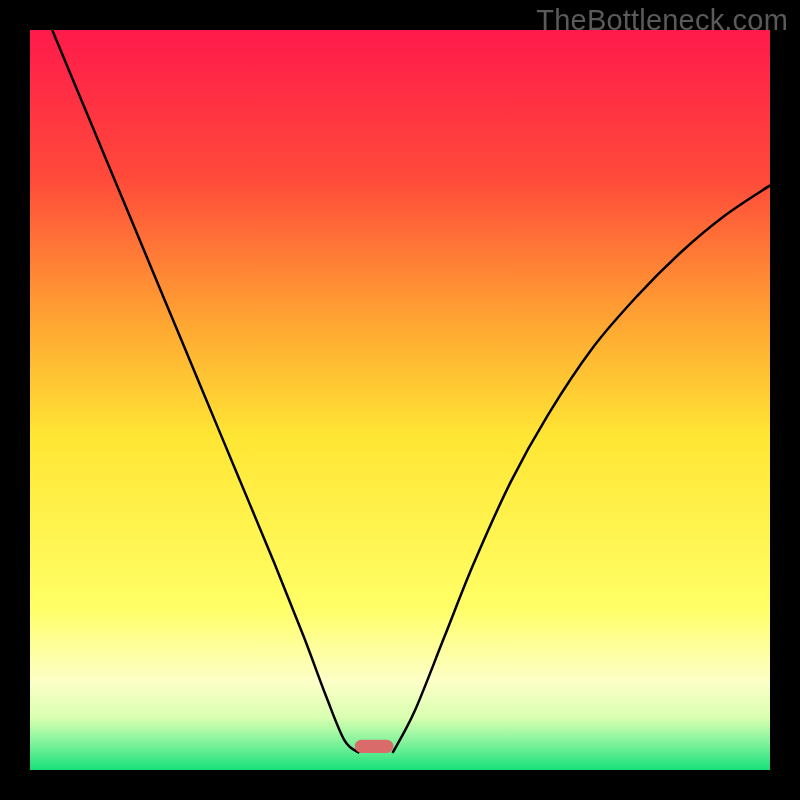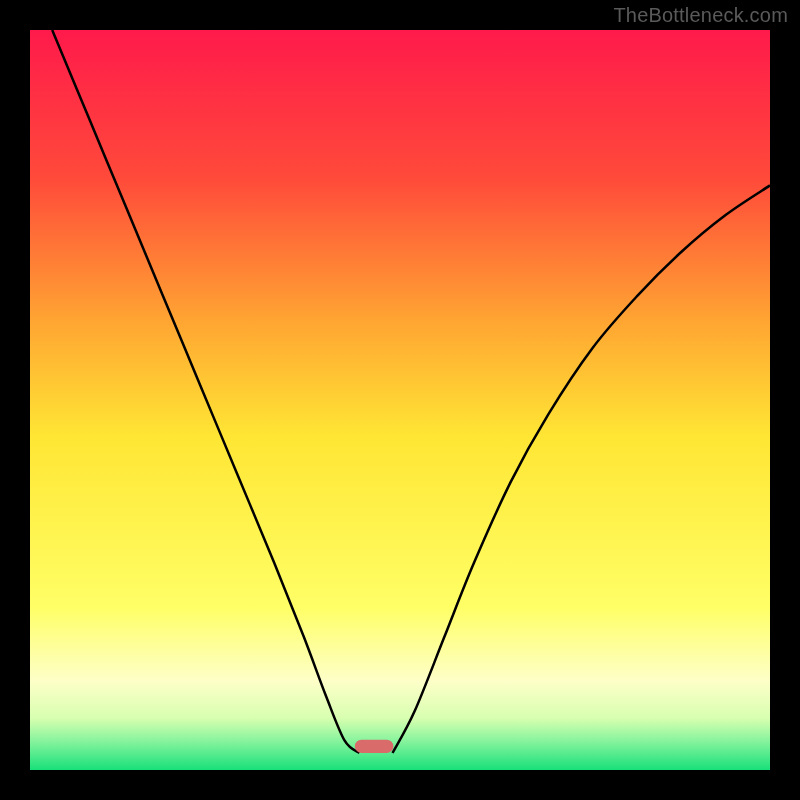--- a/index.html
+++ b/index.html
@@ -17,21 +17,21 @@
     top: 30px;
     width: 740px;
     height: 740px;
     background: #fff; 
   }
   .watermark {
     position: absolute;
     top: 4px;
     right: 12px;
     color: #5a5a5a;
-    font-size: 20px;
+    font-size: 29px;
     font-weight: 400;
     letter-spacing: 0.2px;
     z-index: 10;
   }
   svg { display: block; }
 </style>
 </head>
 <body>
 
 <div class="watermark">TheBottleneck.com</div>

